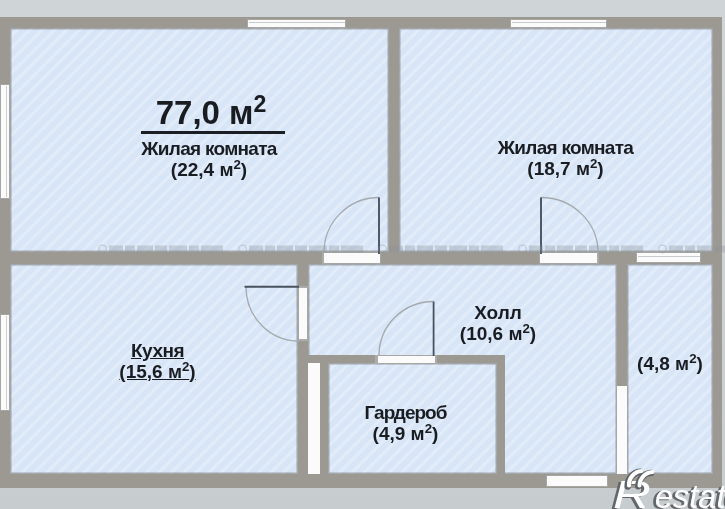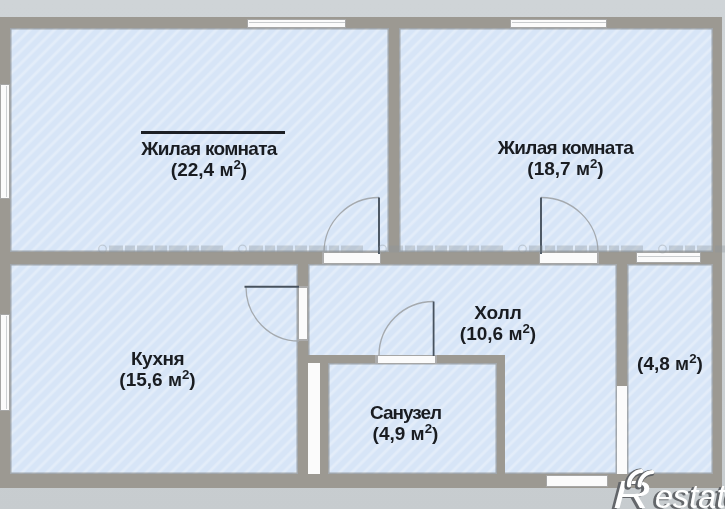--- a/index.html
+++ b/index.html
@@ -69,32 +69,33 @@
   <div class="abs opening" style="left:375px;top:354.8px;width:62px;height:9.4px;"></div>
 
   <div class="abs" style="left:375px;top:354.5px;width:2.5px;height:9.8px;background:#ababab;"></div>
 
   <div class="abs" style="left:434.5px;top:354.5px;width:2.5px;height:9.8px;background:#ababab;"></div>
 
   <div class="abs white" style="left:616.5px;top:386px;width:10px;height:88px;"></div>
 
   <div class="abs opening" style="left:546px;top:475px;width:62px;height:12px;"></div>
 
+  <div class="lbl" style="left:211px;top:96px;font-size:33px;line-height:33px;">77,0 м<sup>2</sup></div>
 
   <div class="abs" style="left:141px;top:131px;width:144px;height:2.5px;background:#1b1e23;"></div>
 
   <div class="lbl" style="left:209px;top:138px;"><span class="nm" style="letter-spacing:-0.7px;">Жилая комната</span><br>(22,4 м<sup>2</sup>)</div>
 
   <div class="lbl" style="left:565.5px;top:137px;"><span class="nm" style="letter-spacing:-0.7px;">Жилая комната</span><br>(18,7 м<sup>2</sup>)</div>
 
-  <div class="lbl" style="left:157.5px;top:348px;"><span class="nm" style="letter-spacing:-0.5px;">Кухня</span><br>(15,6 м<sup>2</sup>)</div>
+  <div class="lbl" style="left:157.5px;top:340px;text-decoration:underline;"><span class="nm" style="letter-spacing:-0.5px;">Кухня</span><br>(15,6 м<sup>2</sup>)</div>
 
   <div class="lbl" style="left:498px;top:302px;">Холл<br>(10,6 м<sup>2</sup>)</div>
 
-  <div class="lbl" style="left:405.5px;top:402px;"><span class="nm" style="letter-spacing:-1px;">Санузел</span><br>(4,9 м<sup>2</sup>)</div>
+  <div class="lbl" style="left:405.5px;top:402px;"><span class="nm" style="letter-spacing:-1px;">Гардероб</span><br>(4,9 м<sup>2</sup>)</div>
 
   <div class="lbl" style="left:670px;top:332px;"><br>(4,8 м<sup>2</sup>)</div>
 
   <div class="abs" style="left:5.8px;top:86px;width:1.2px;height:111px;background:#cdd0d2;"></div>
 
   <div class="abs" style="left:5.8px;top:316px;width:1.2px;height:93px;background:#cdd0d2;"></div>
 
   <div class="abs" style="left:248.5px;top:21.8px;width:96px;height:1.2px;background:#c8cbcd;"></div>
 
   <div class="abs" style="left:511.5px;top:21.8px;width:94px;height:1.2px;background:#c8cbcd;"></div>

